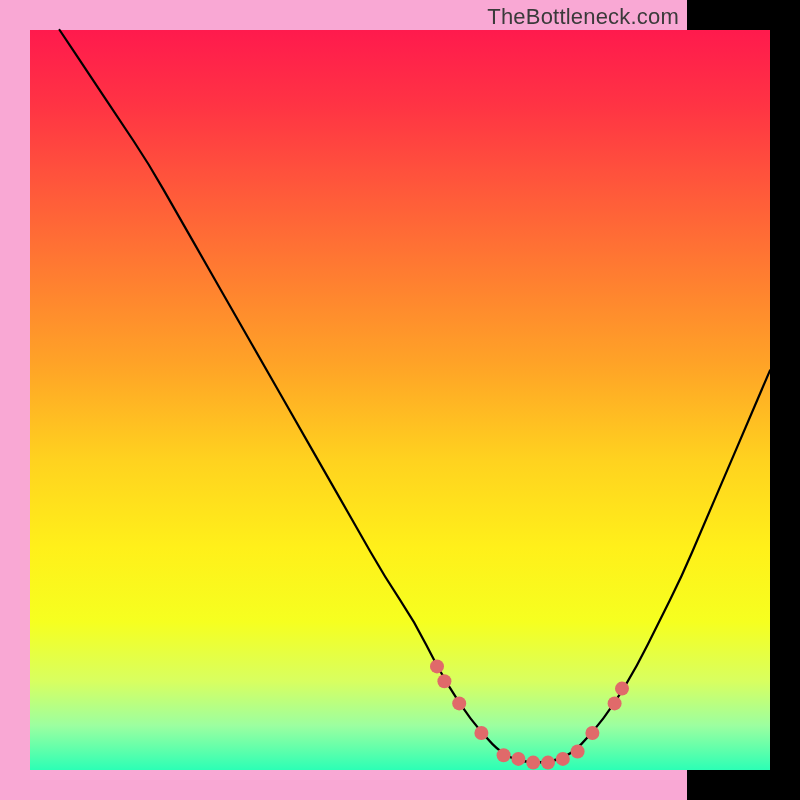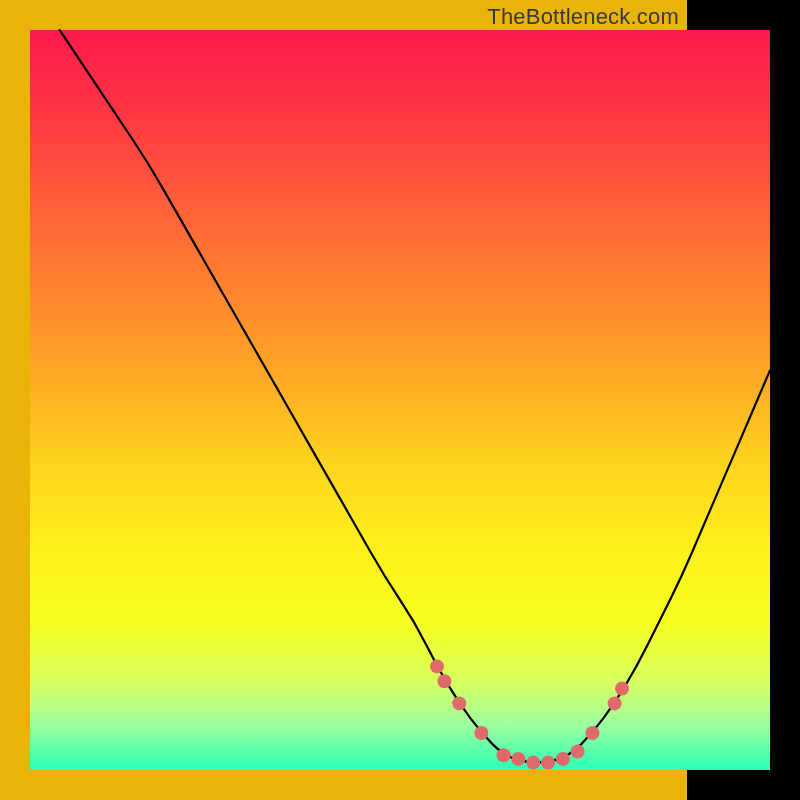--- a/index.html
+++ b/index.html
@@ -10,21 +10,21 @@
     background: #000;
     overflow: hidden;
     font-family: Arial, Helvetica, sans-serif;
   }
   .frame {
     position: absolute;
     left: 0;
     top: 0;
     width: 687px;
     height: 800px;
-    background: #eab308;
+    background: #f9a8d4;
   }
   .plot-area {
     position: absolute;
     left: 30px;
     top: 30px;
     width: 740px;
     height: 740px;
     
     background: linear-gradient(
       to bottom,

